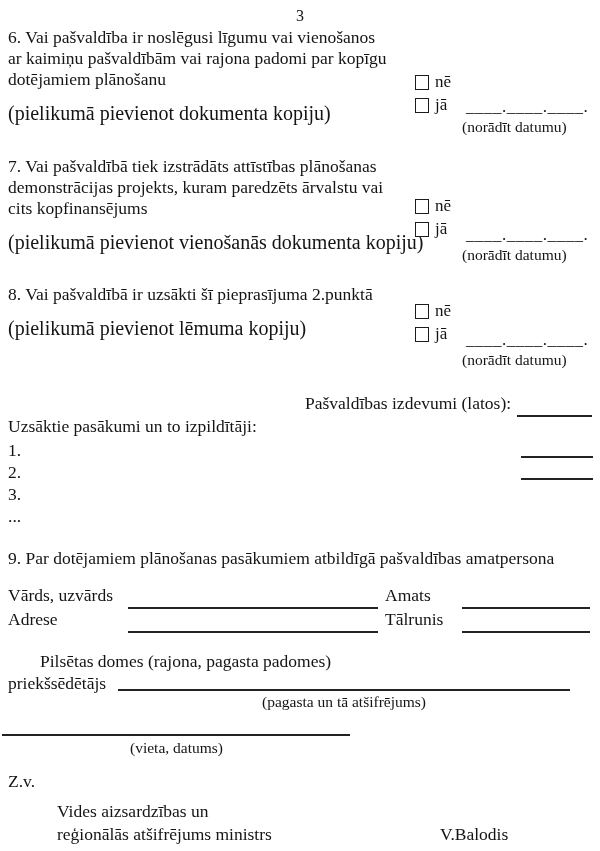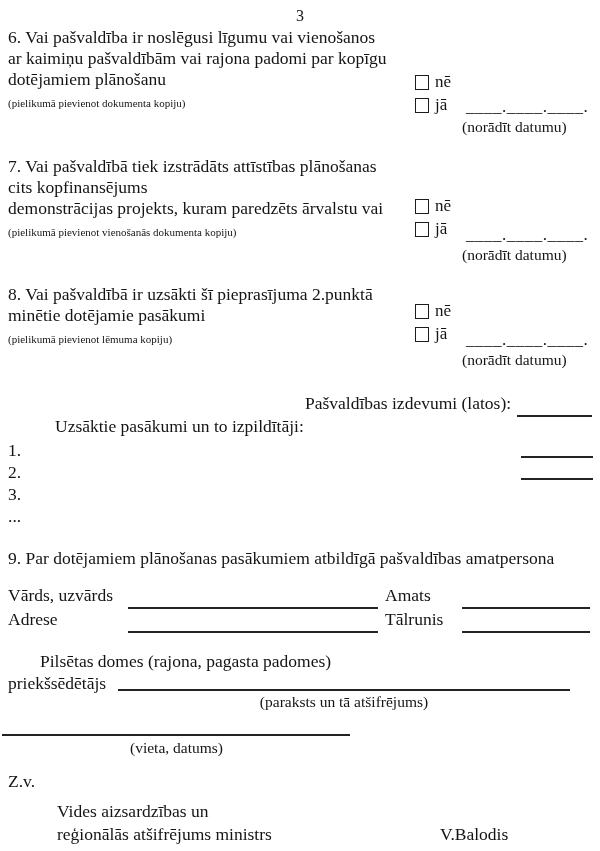--- a/index.html
+++ b/index.html
@@ -4,21 +4,21 @@
 <style>
   * { margin:0; padding:0; box-sizing:border-box; }
   html,body { background:#ffffff; }
   .page {
     position:relative; width:600px; height:851px; margin:0 auto;
     background:#ffffff; color:#141414;
     font-family:"Liberation Serif", serif; overflow:hidden;
   }
   .abs { position:absolute; }
   .q-lines { font-size:17.5px; line-height:21px; white-space:nowrap; }
-  .q-note  { font-size:11px; line-height:18px; margin-top:4px; white-space:nowrap; }
+  .q-note  { font-size:20px; line-height:18px; margin-top:14px; white-space:nowrap; }
   .opts { display:flex; flex-direction:column; gap:7px; }
   .opt-row { display:flex; align-items:flex-end; }
   .checkbox {
     width:14px; height:15px; border:1.6px solid #1c1c1c; background:#fff;
     display:inline-block; margin-right:6px; flex:0 0 auto;
   }
   .opt-label { font-size:17px; line-height:16px; }
   .date-blank { font-size:17px; line-height:17px; letter-spacing:.5px; padding-left:4px; white-space:nowrap; }
   .date-caption { font-size:15.5px; line-height:18px; margin-top:3px; white-space:nowrap; }
   .rule { position:absolute; height:1.6px; background:#232323; }
@@ -51,63 +51,62 @@
       <span class="opt-label">jā</span>
     </div>
   </div>
   <div class="abs" style="left:462px; top:98px;">
     <div class="date-blank">____.____.____.</div>
     <div class="date-caption">(norādīt datumu)</div>
   </div>
 
   <div class="abs q-lines" style="left:8px; top:156px;">
     <div>7. Vai pašvaldībā tiek izstrādāts attīstības plānošanas</div>
+    <div>demonstrācijas projekts, kuram paredzēts ārvalstu vai</div>
     <div>cits kopfinansējums</div>
-    <div>demonstrācijas projekts, kuram paredzēts ārvalstu vai</div>
     <div class="q-note">(pielikumā pievienot vienošanās dokumenta kopiju)</div>
   </div>
   <div class="abs opts" style="left:415px; top:198px;">
     <div class="opt-row">
       <span class="checkbox"></span>
       <span class="opt-label">nē</span>
     </div>
     <div class="opt-row">
       <span class="checkbox"></span>
       <span class="opt-label">jā</span>
     </div>
   </div>
   <div class="abs" style="left:462px; top:226px;">
     <div class="date-blank">____.____.____.</div>
     <div class="date-caption">(norādīt datumu)</div>
   </div>
 
   <div class="abs q-lines" style="left:8px; top:284px;">
     <div>8. Vai pašvaldībā ir uzsākti šī pieprasījuma 2.punktā</div>
-    <div>minētie dotējamie pasākumi</div>
     <div class="q-note">(pielikumā pievienot lēmuma kopiju)</div>
   </div>
   <div class="abs opts" style="left:415px; top:303px;">
     <div class="opt-row">
       <span class="checkbox"></span>
       <span class="opt-label">nē</span>
     </div>
     <div class="opt-row">
       <span class="checkbox"></span>
       <span class="opt-label">jā</span>
     </div>
   </div>
   <div class="abs" style="left:462px; top:331px;">
     <div class="date-blank">____.____.____.</div>
     <div class="date-caption">(norādīt datumu)</div>
   </div>
 
   <div class="abs t17" style="left:305px; top:393px;">Pašvaldības izdevumi (latos):</div>
   <div class="rule" style="left:517px; top:415px; width:75px;"></div>
 
-  <div class="abs t17" style="left:8px; top:416px;margin-left:47px;">Uzsāktie pasākumi un to izpildītāji:</div>
+  <div class="abs t17" style="left:8px; top:416px;">Uzsāktie pasākumi un to izpildītāji:</div>
   <div class="abs items" style="left:8px; top:439px;">
     <div>1.</div>
     <div>2.</div>
     <div>3.</div>
     <div>...</div>
   </div>
   <div class="rule" style="left:521px; top:456px; width:72px;"></div>
   <div class="rule" style="left:521px; top:478px; width:72px;"></div>
 
   <div class="abs t17" style="left:8px; top:548px;">9. Par dotējamiem plānošanas pasākumiem atbildīgā pašvaldības amatpersona</div>
@@ -118,21 +117,21 @@
   <div class="rule" style="left:462px; top:607px; width:128px;"></div>
 
   <div class="abs t17" style="left:8px; top:609px;">Adrese</div>
   <div class="rule" style="left:128px; top:631px; width:250px;"></div>
   <div class="abs t17" style="left:385px; top:609px;">Tālrunis</div>
   <div class="rule" style="left:462px; top:631px; width:128px;"></div>
 
   <div class="abs t17" style="left:8px; top:651px;margin-left:32px;">Pilsētas domes (rajona, pagasta padomes)</div>
   <div class="abs t17" style="left:8px; top:673px;">priekšsēdētājs</div>
   <div class="rule" style="left:118px; top:689px; width:452px;"></div>
-  <div class="abs t15 center" style="left:118px; top:693px; width:452px;">(paraksts un tā atšifrējums)</div>
+  <div class="abs t15 center" style="left:118px; top:693px; width:452px;">(pagasta un tā atšifrējums)</div>
 
   <div class="rule" style="left:2px; top:734px; width:348px;"></div>
   <div class="abs t15" style="left:130px; top:739px;">(vieta, datums)</div>
 
   <div class="abs t17" style="left:8px; top:771px;">Z.v.</div>
   <div class="abs" style="left:57px; top:800px; font-size:17.5px; line-height:23px; white-space:nowrap;">
     <div>Vides aizsardzības un</div>
     <div>reģionālās atšifrējums ministrs</div>
   </div>
   <div class="abs t17" style="left:440px; top:824px;">V.Balodis</div>

